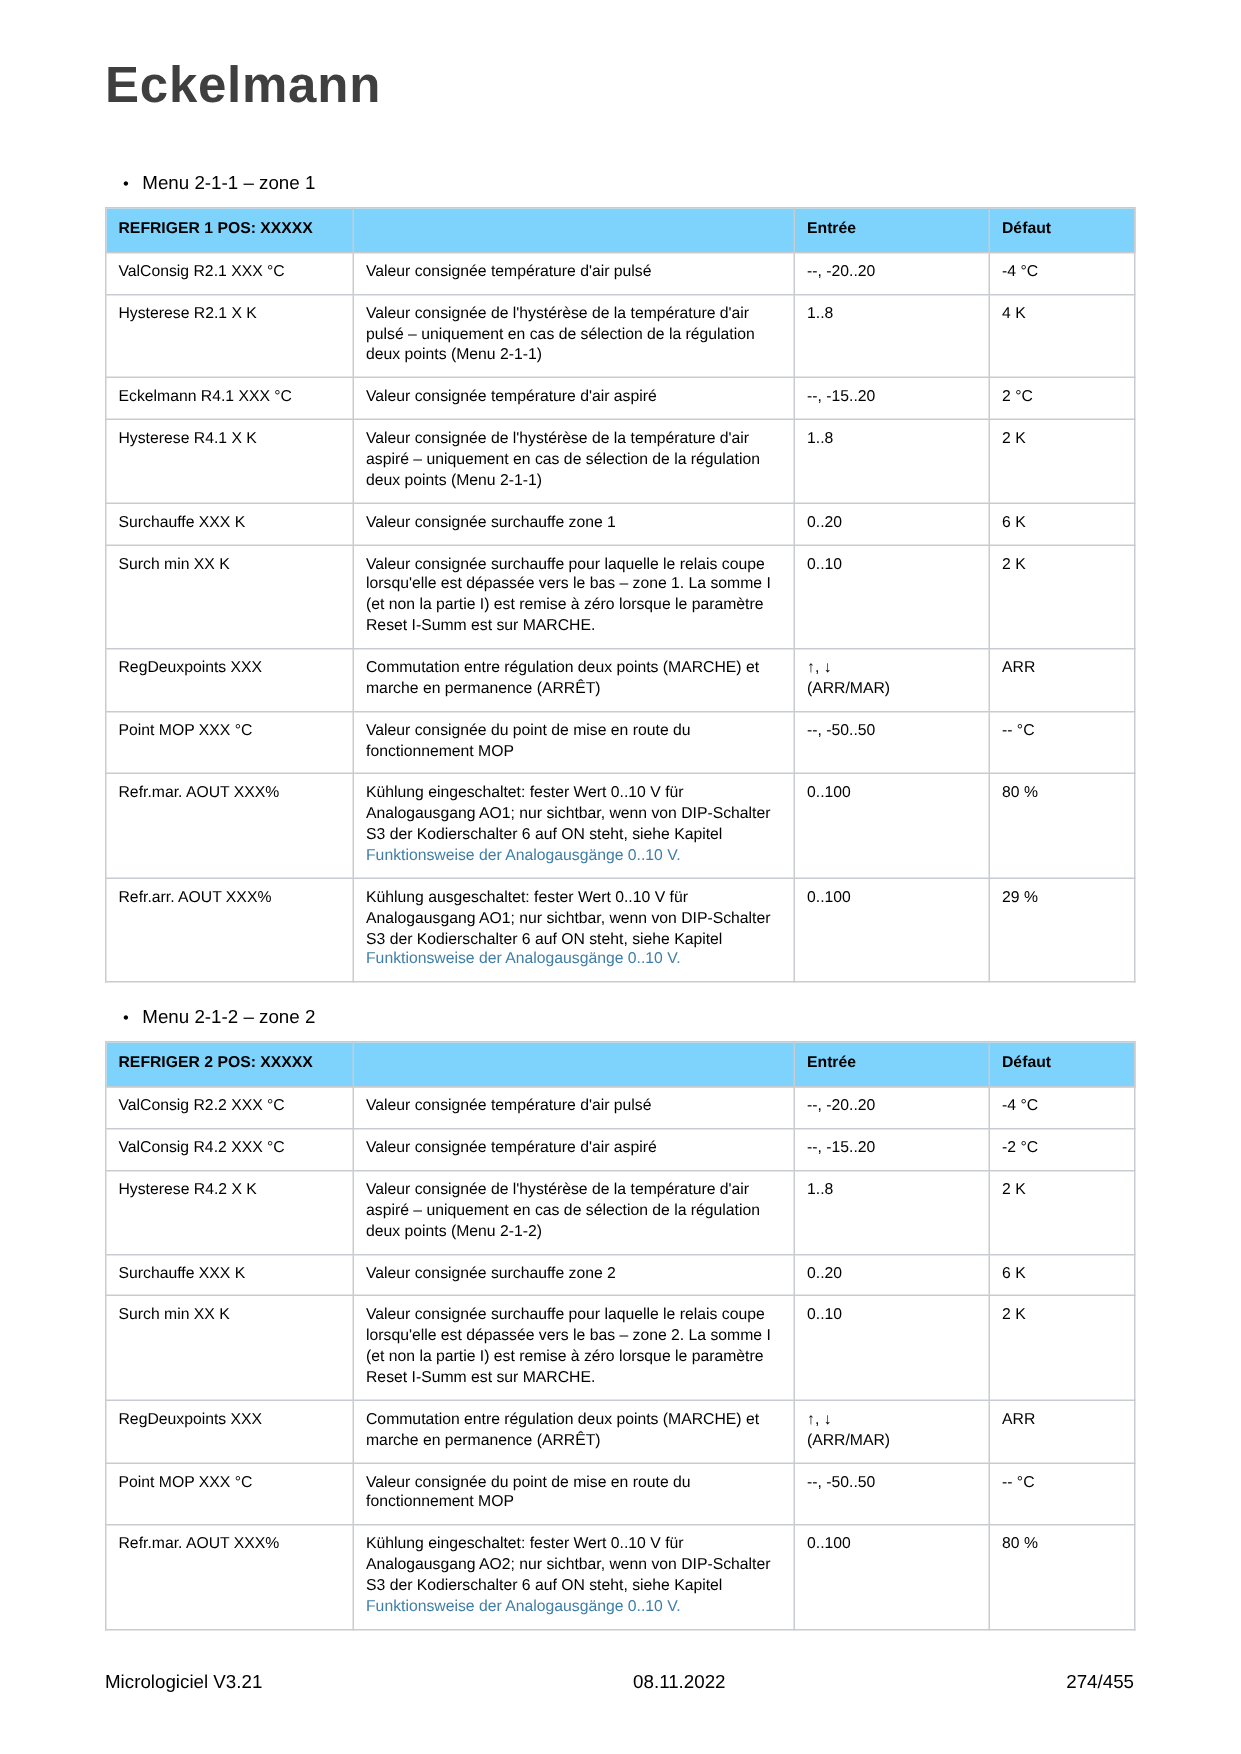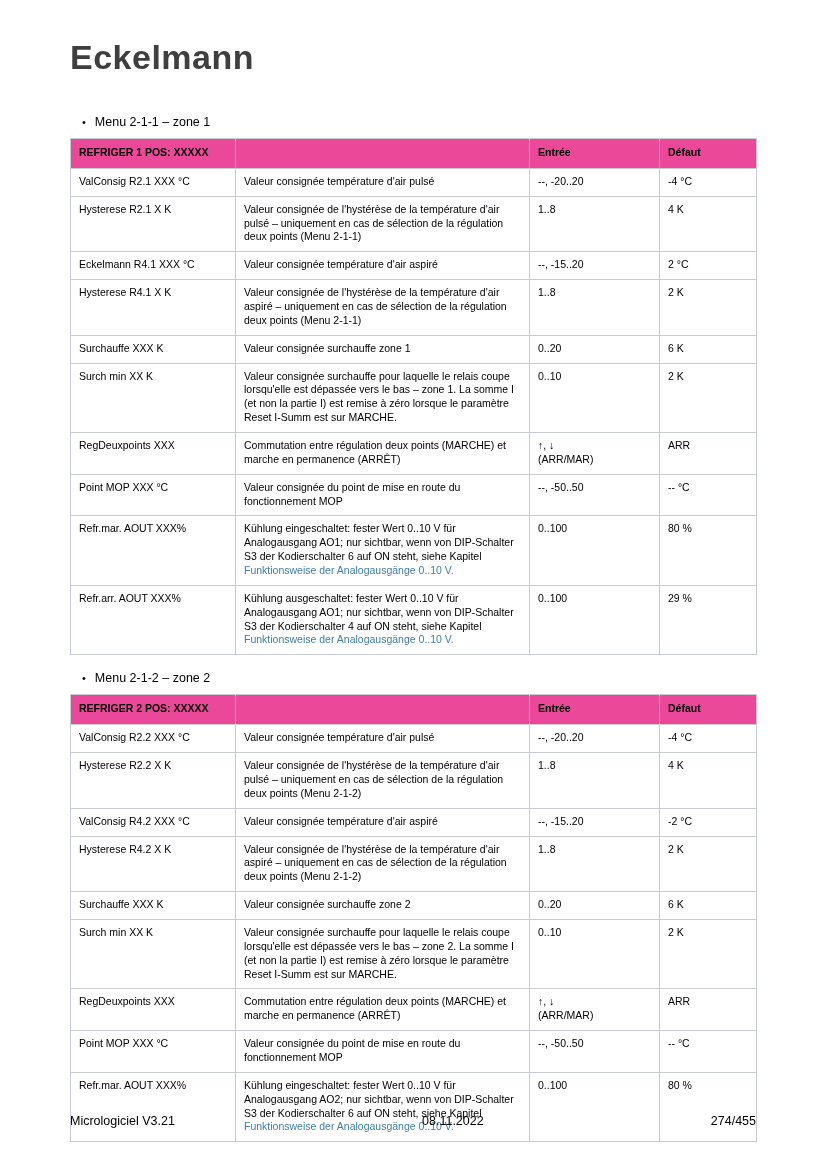--- a/index.html
+++ b/index.html
@@ -62,21 +62,21 @@
   table.spec col.c4 { width: 97px; }
   table.spec th, table.spec td {
     border: 1px solid #c8ccd0;
     vertical-align: top;
     padding: 6px 7px 7px 8px;
     font-size: 10.5px;
     line-height: 1.32;
     text-align: left;
   }
   table.spec thead th {
-    background: #ec4899;
+    background: #7dd3fc;
     font-weight: bold;
     font-size: 10.5px;
     padding-top: 7px;
     padding-bottom: 8px;
   }
   table.spec thead th.blank { font-weight: normal; }
   .lnk {
     color: #3f7ea6;
     text-decoration: none;
     margin-top: 10px;
@@ -178,21 +178,21 @@
           <td>Refr.mar. AOUT XXX%</td>
           <td>
             <span>Kühlung eingeschaltet: fester Wert 0..10 V für Analogausgang AO1; nur sichtbar, wenn von DIP-Schalter S3 der Kodierschalter 6 auf ON steht, siehe Kapitel </span><a class="lnk" href="#">Funktionsweise der Analogausgänge 0..10 V.</a>
           </td>
           <td>0..100</td>
           <td>80 %</td>
         </tr>
         <tr>
           <td>Refr.arr. AOUT XXX%</td>
           <td>
-            <span>Kühlung ausgeschaltet: fester Wert 0..10 V für Analogausgang AO1; nur sichtbar, wenn von DIP-Schalter S3 der Kodierschalter 4 auf ON steht, siehe Kapitel </span><a class="lnk" href="#">Funktionsweise der Analogausgänge 0..10 V.</a>
+            <span>Kühlung ausgeschaltet: fester Wert 0..10 V für Analogausgang AO1; nur sichtbar, wenn von DIP-Schalter S3 der Kodierschalter 6 auf ON steht, siehe Kapitel </span><a class="lnk" href="#">Funktionsweise der Analogausgänge 0..10 V.</a>
           </td>
           <td>0..100</td>
           <td>29 %</td>
         </tr>
       </tbody>
     </table>
 
     <div class="bullet-line">
       <span class="bullet-dot">•</span>
       <span>Menu 2-1-2 – zone 2</span>
@@ -214,26 +214,20 @@
         </tr>
       </thead>
       <tbody>
         <tr>
           <td>ValConsig R2.2 XXX °C</td>
           <td>Valeur consignée température d'air pulsé</td>
           <td>--, -20..20</td>
           <td>-4 °C</td>
         </tr>
         <tr>
-          <td>Hysterese R2.2 X K</td>
-          <td>Valeur consignée de l'hystérèse de la température d'air pulsé – uniquement en cas de sélection de la régulation deux points (Menu 2-1-2)</td>
-          <td>1..8</td>
-          <td>4 K</td>
-        </tr>
-        <tr>
           <td>ValConsig R4.2 XXX °C</td>
           <td>Valeur consignée température d'air aspiré</td>
           <td>--, -15..20</td>
           <td>-2 °C</td>
         </tr>
         <tr>
           <td>Hysterese R4.2 X K</td>
           <td>Valeur consignée de l'hystérèse de la température d'air aspiré – uniquement en cas de sélection de la régulation deux points (Menu 2-1-2)</td>
           <td>1..8</td>
           <td>2 K</td>

